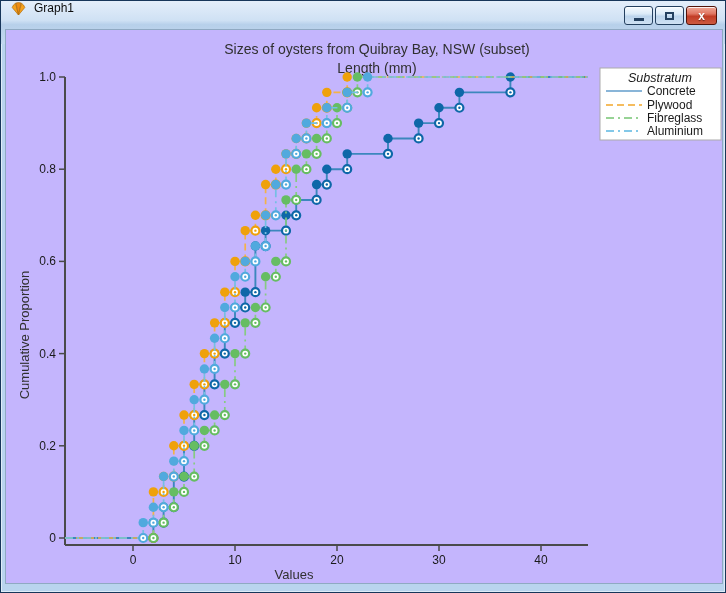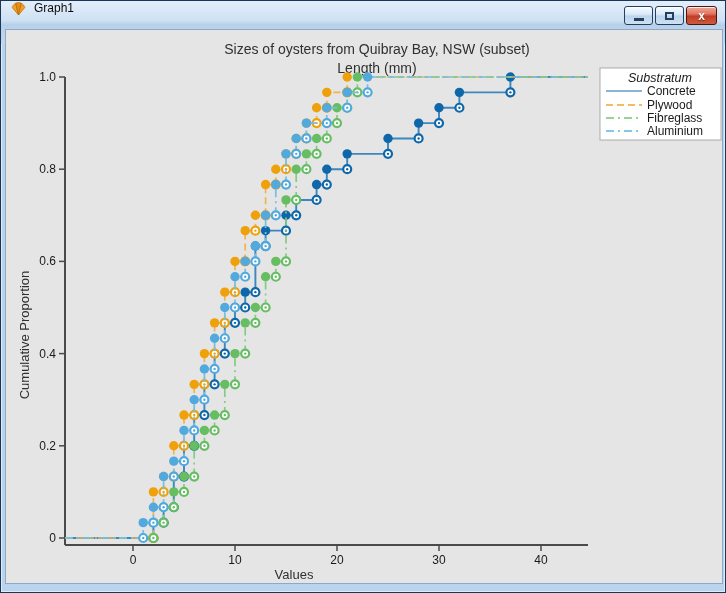--- a/index.html
+++ b/index.html
@@ -13,21 +13,21 @@
   .tb-buttons{position:absolute;right:8px;top:5px;display:flex;gap:2px;}
   .tb-btn{width:29px;height:19px;border:1px solid #24405f;border-radius:3px;box-sizing:border-box;
           background:linear-gradient(#f7fbfe,#dcebf8 40%,#bcd4ec 55%,#cfe1f3);
           box-shadow:inset 0 1px 0 rgba(255,255,255,.85);display:flex;align-items:center;justify-content:center;
           padding:0;cursor:default;}
   .tb-btn .bar{width:10px;height:3px;background:#24405f;margin-top:7px;}
   .tb-btn .sq{width:9px;height:8px;border:2px solid #24405f;box-sizing:border-box;background:transparent;}
   .tb-btn.close{width:31px;border-color:#521308;
           background:linear-gradient(#f0a897,#e07662 40%,#c23d26 55%,#cd5a40);}
   .tb-btn.close .x{color:#fff;font-weight:bold;font-size:12px;line-height:1;text-shadow:0 1px 1px rgba(0,0,0,.45);}
-  .client{position:absolute;left:4px;top:28px;width:716px;height:553px;background:#e5e5e5;
+  .client{position:absolute;left:4px;top:28px;width:716px;height:553px;background:#c4b5fd;
           border:1px solid #8fa9c2;box-sizing:content-box;overflow:hidden;}
   svg text{font-family:"Liberation Sans",sans-serif;}
 </style>
 </head>
 <body>
 
 <div class="window">
   <div class="titlebar">
     <svg class="app-icon" viewBox="0 0 17 16">
       <path d="M8.5 14 L2.2 6.5 A8 8 0 0 1 5.5 2.2 Z" fill="#f6a21d" stroke="#b06a08" stroke-width="0.7"></path>

